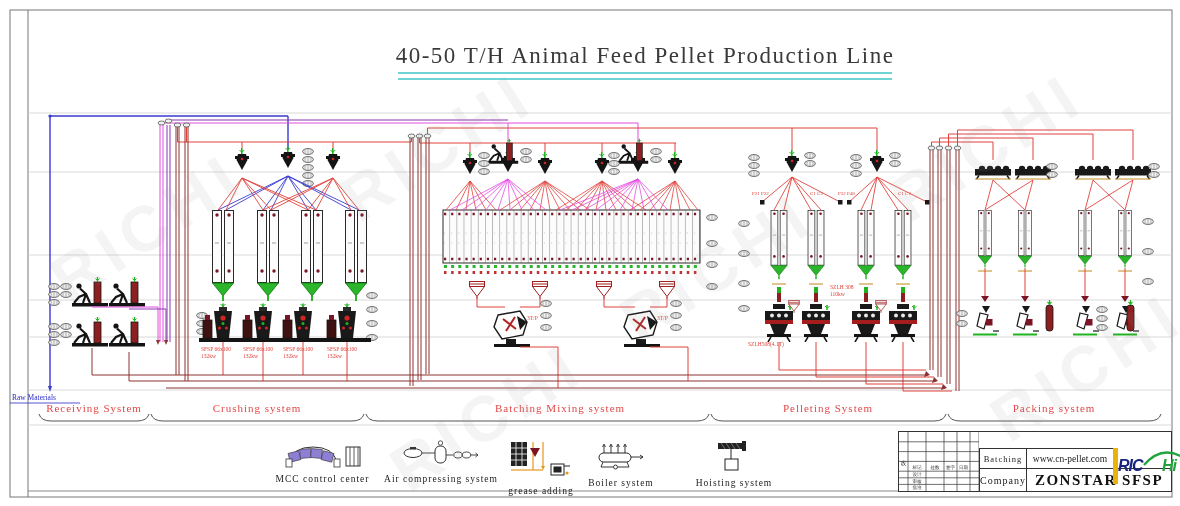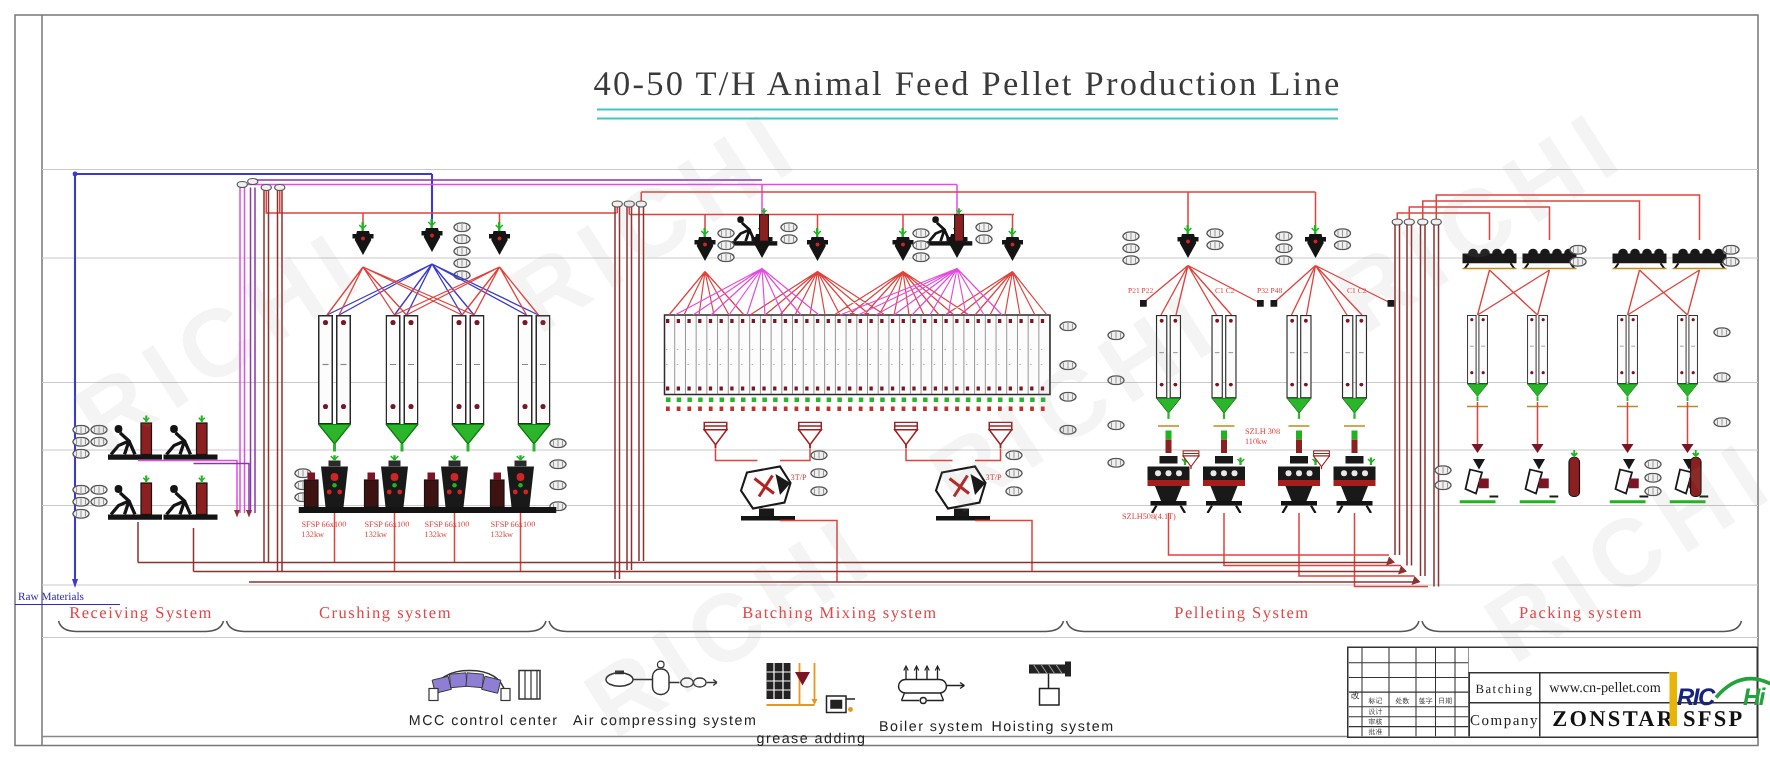--- a/index.html
+++ b/index.html
@@ -9,21 +9,21 @@
   svg text{font-family:"Liberation Serif", serif;}
 
   
   .wm{position:absolute;font-family:"Liberation Sans", sans-serif;font-weight:bold;
       font-size:64px;letter-spacing:8px;color:rgba(150,150,150,0.10);
       transform:rotate(-33deg);pointer-events:none;white-space:nowrap;z-index:3;}
 
   
   .legend-item{position:absolute;top:440px;text-align:center;z-index:2;}
   .legend-item .lab{display:block;font-size:9.5px;letter-spacing:1px;color:#222;
-      margin-top:2px;white-space:nowrap;font-family:Liberation Sans, sans-serif;}
+      margin-top:2px;white-space:nowrap;font-family:Liberation Serif, serif;}
   .legend-item svg{display:inline-block;}
 
   
   .title-block{position:absolute;left:898px;top:431px;width:274px;height:61px;
       border:1px solid #333;box-sizing:border-box;background:#fff;z-index:2;}
   .tb-revgrid{position:absolute;left:0;top:0;}
   .tb-cell{position:absolute;box-sizing:border-box;display:flex;align-items:center;justify-content:center;}
   .tb-contact-lbl{left:80px;top:16px;width:47px;height:20px;border-left:1px solid #333;border-top:1px solid #333;font-size:8.5px;letter-spacing:1px;color:#222;}
   .tb-contact-val{left:127px;top:16px;width:87px;height:20px;border-left:1px solid #333;border-top:1px solid #333;font-size:9.5px;color:#222;}
   .tb-company-lbl{left:80px;top:36px;width:47px;height:23px;border-left:1px solid #333;border-top:1px solid #333;font-size:10px;letter-spacing:1px;color:#222;}
@@ -522,21 +522,21 @@
     <path d="M11.5,7 L13,4 L14.5,7 M18.5,7 L20,4 L21.5,7 M25.5,7 L27,4 L28.5,7 M32.5,7 L34,4 L35.5,7" fill="none" stroke="#222" stroke-width="0.8"></path>
     <path d="M12,22 l-2,5 M36,22 l2,5" stroke="#222" stroke-width="0.9" fill="none"></path>
     <line x1="10" y1="27" x2="22" y2="27" stroke="#222" stroke-width="0.9"></line>
     <circle cx="24.5" cy="27" r="2" fill="none" stroke="#222" stroke-width="0.9"></circle>
     <line x1="27" y1="27" x2="38" y2="27" stroke="#222" stroke-width="0.9"></line>
     <path d="M40,17 h12 m0,0 l-3,-2 m3,2 l-3,2" stroke="#222" stroke-width="0.9" fill="none"></path>
   </svg>
   <span class="lab">Boiler system</span>
 </div>
 
-<div class="legend-item" style="left:660px;width:84px;text-align:center;">
+<div class="legend-item" style="left:692px;width:84px;text-align:center;">
   <svg width="44" height="32" viewBox="0 0 44 32">
     <rect x="6" y="3" width="26" height="6" fill="#222"></rect>
     <path d="M9,3 l4,6 M14,3 l4,6 M19,3 l4,6 M24,3 l4,6" stroke="#999" stroke-width="0.7"></path>
     <rect x="30" y="1" width="4" height="10" fill="#222"></rect>
     <line x1="19" y1="9" x2="19" y2="19" stroke="#222" stroke-width="1"></line>
     <rect x="13" y="19" width="13" height="11" fill="#fff" stroke="#222" stroke-width="1"></rect>
   </svg>
   <span class="lab">Hoisting system</span>
 </div>
 

